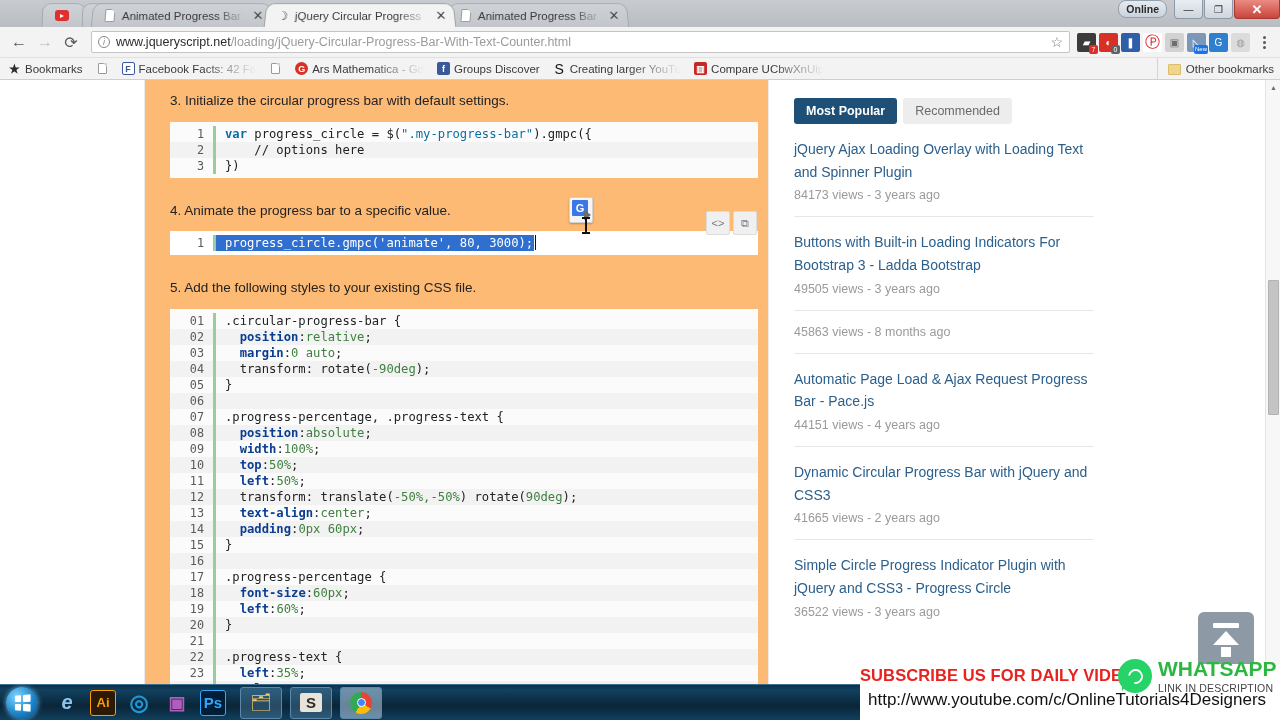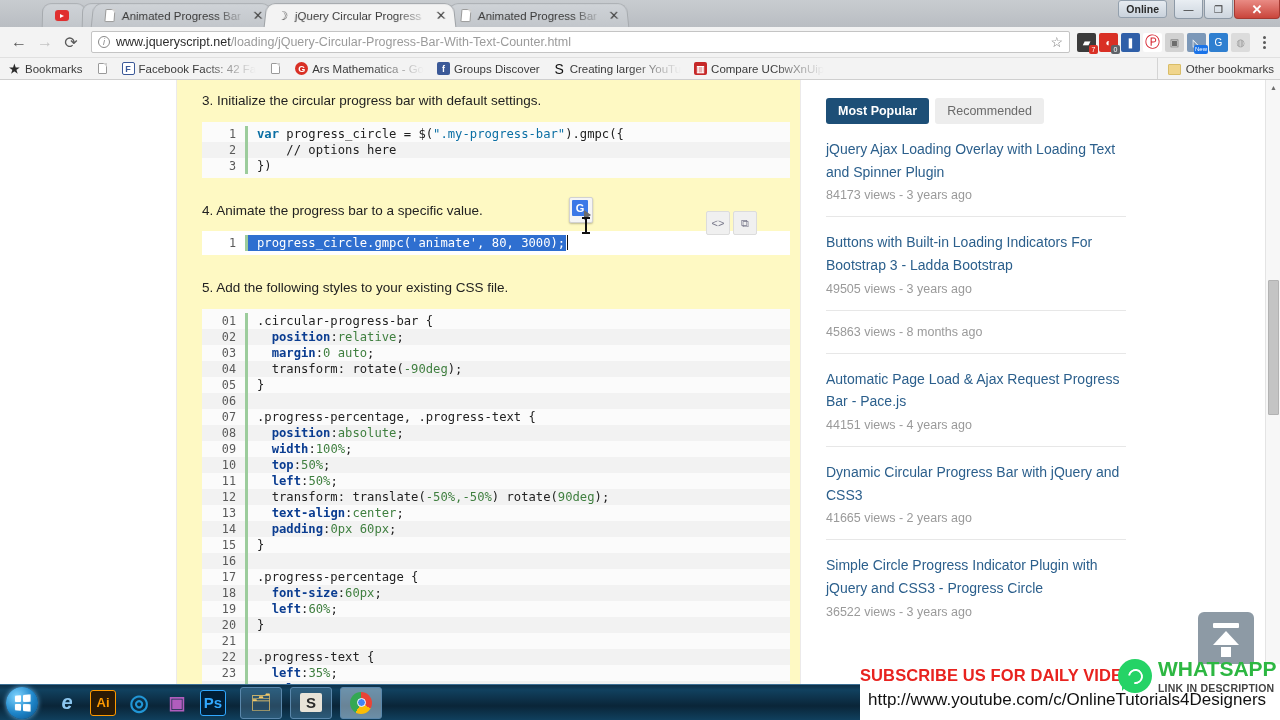--- a/index.html
+++ b/index.html
@@ -88,21 +88,21 @@
     font-size: 10px; color: #333;
   }
   .winbtn.close {
     width: 46px;
     background: linear-gradient(to bottom, #e98b84, #c9453b);
     color: #fff; font-size: 13px; font-weight: bold;
     border-color: #a53a32;
   }
   .online-pill {
     height: 15px; padding: 8px 7px; margin-right: 6px;
-    border: 1px solid #93a0ad; border-radius: 3px;
+    border: 1px solid #93a0ad; border-radius: 8px;
     background: linear-gradient(to bottom, #e6ebf0, #c9d2dc);
     font-size: 10.5px; color: #2a2a2a; font-weight: bold;
     display: flex; align-items: center;
   }
 
   
   .toolbar {
     height: 31px; background: #f3f3f3;
     display: flex; align-items: center; padding: 0 6px;
     border-bottom: 1px solid #e0e0e0;
@@ -185,22 +185,22 @@
     overflow: hidden;
   }
   .page {
     position: absolute; inset: 0 15px 0 0; background: #ffffff;
   }
   .page-inner {
     position: relative; width: 1105px; margin: 0 auto;
     display: flex; padding-top: 0;
   }
   .main-col {
-    width: 625px; margin-left: 96px; padding: 0 10px 0 0;
-    background: #fef9c3;
+    width: 625px; margin-left: 64px; padding: 0 10px 0 0;
+    background: #fdba74;
     border-left: 1px solid #eceaea;
     border-right: 1px solid #eceaea;
     min-height: 604px; padding-left: 25px;
   }
   .side-col { width: 300px; margin-left: 25px; padding-top: 18px; }
 
   
   .step {
     font-size: 13.5px; color: #222; padding: 11px 0 5px 0;
     line-height: 1.45;
@@ -344,21 +344,21 @@
   .wa-circle::after {
     content: ""; position: absolute; left: 4px; bottom: 2px;
     width: 0; height: 0; border-top: 8px solid #25D366;
     border-right: 7px solid transparent;
   }
   .wa-phone {
     width: 15px; height: 15px; border: 2.4px solid #fff; border-radius: 50%;
     border-left-color: transparent; transform: rotate(-35deg);
   }
   .wa-text-1 { font-size: 21px; font-weight: bold; color: #2db742; line-height: 1; }
-  .wa-text-2 { font-size: 10.5px; font-weight: bold; color: #444; letter-spacing: .2px; margin-top: 3px; }
+  .wa-text-2 { font-size: 10.5px; font-weight: normal; color: #444; letter-spacing: .2px; margin-top: 3px; }
 
   
   .taskbar {
     position: absolute; left: 0; bottom: 0; width: 1280px; height: 36px;
     background: linear-gradient(to bottom, #0d2f47 0%, #11415f 14%, #0a2538 60%, #10405e 100%);
     display: flex; align-items: center; padding-left: 6px; gap: 8px;
     border-top: 1px solid #3a6e93;
   }
   .tb-start {
     width: 32px; height: 32px; border-radius: 50%;

